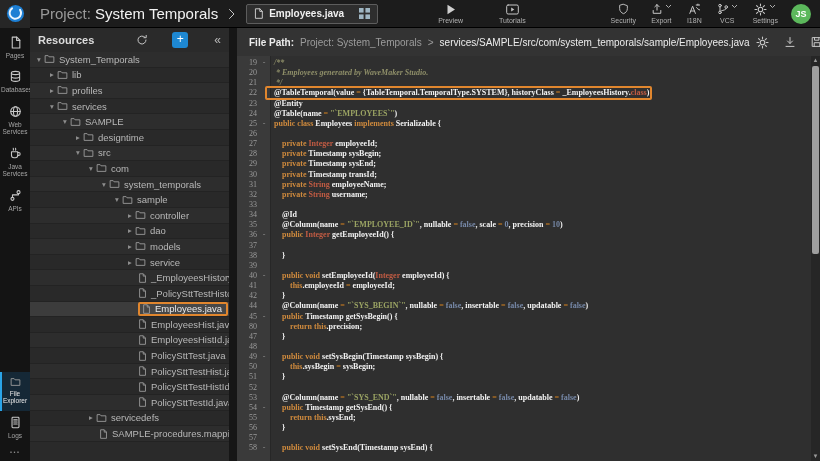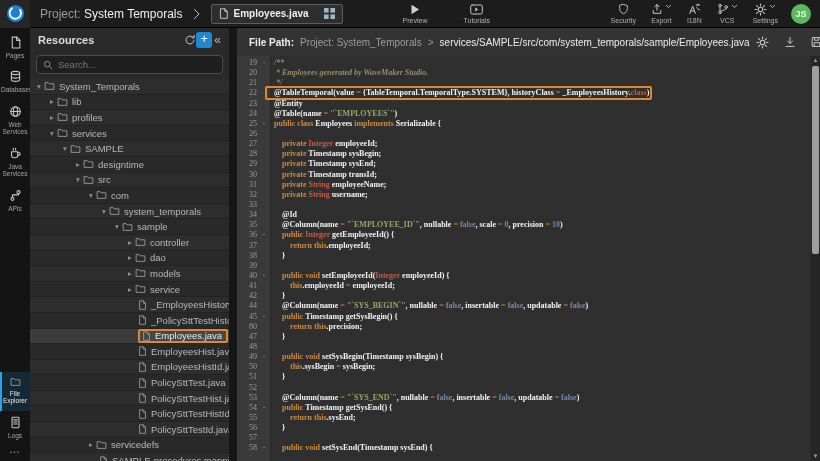--- a/index.html
+++ b/index.html
@@ -3,21 +3,21 @@
 <meta charset="utf-8">
 <style>
   * { margin:0; padding:0; box-sizing:border-box; }
   html,body { background:#000; }
   body { width:820px; height:461px; overflow:hidden; font-family:"Liberation Sans", sans-serif; }
   .app { width:820px; height:461px; display:flex; flex-direction:column; background:#161616; }
 
   
   .topbar { height:28px; background:#1c1c1c; display:flex; align-items:center; flex:none; border-bottom:1px solid #000; }
   .logo { width:30px; height:28px; background:#262626; display:flex; align-items:center; justify-content:center; cursor:pointer; }
-  .proj { margin-left:10px; font-size:12px; white-space:nowrap; }
+  .proj { margin-left:10px; font-size:15px; white-space:nowrap; }
   .plabel { color:#9a9a9a; }
   .pname { color:#f2f2f2; }
   .crumb { margin:0 10px; display:flex; }
   .tab { height:20px; display:flex; align-items:center; gap:5px; padding:0 7px; background:#2e2e2e; border:1px solid #5d5d5d; border-radius:2px; cursor:pointer; }
   .tab-label { font-size:10px; font-weight:bold; color:#f0f0f0; white-space:nowrap; }
   .tab-grid { margin-left:10px; display:flex; cursor:pointer; }
   .tb-action { display:flex; flex-direction:column; align-items:center; gap:2px; cursor:pointer; }
   .tb-action .ic { height:11px; display:flex; align-items:center; }
   .tb-label { font-size:7px; color:#b2b2b2; white-space:nowrap; }
   .preview { margin-left:60px; }
@@ -33,21 +33,21 @@
   .rail { width:30px; background:#141414; display:flex; flex-direction:column; align-items:stretch; flex:none; padding-top:3px; }
   .rail-item { padding:5px 0 6px; display:flex; flex-direction:column; align-items:center; gap:3px; cursor:pointer; }
   .rail-item .rlabel { font-size:6.5px; color:#a5a5a5; text-align:center; line-height:1.15; width:28px; }
   .rail-item.active { background:#152836; box-shadow:inset 2px 0 0 #2aa4e8; }
   .rail-item.active .rlabel { color:#e8e8e8; }
   .rail-spacer { flex:1; }
   .rail-more { height:16px; color:#8a8a8a; font-size:9px; font-weight:bold; letter-spacing:1px; text-align:center; cursor:pointer; }
 
   
   .panel { width:207px; background:#2a2a2a; flex:none; display:flex; flex-direction:column; border-right:8px solid #161616; }
-  .panel-head { height:24px; display:flex; align-items:center; gap:0; padding:0 6px 0 8px; flex:none; }
+  .panel-head { height:24px; display:flex; align-items:center; gap:24px; padding:0 6px 0 8px; flex:none; }
   .panel-title { flex:1; font-size:11px; font-weight:bold; color:#dcdcdc; }
   .ph-ic { display:flex; cursor:pointer; }
   .ph-add { width:16px; height:16px; background:var(--accent_blue,#1e88d2); color:#fff; border-radius:3px; font-size:12px; line-height:14px; text-align:center; cursor:pointer; }
   .ph-col { color:#b8b8b8; font-size:12px; cursor:pointer; padding:0 2px; }
   .search-wrap { margin:3px 6px 5px; height:19px; background:#1f1f1f; border:1px solid #4a4a4a; border-radius:4px; display:flex; align-items:center; gap:5px; padding:0 6px; flex:none; }
   .search-wrap input { flex:1; background:transparent; border:none; outline:none; color:#cccccc; font-size:9.5px; font-family:"Liberation Sans", sans-serif; }
   .search-wrap input::placeholder { color:#787878; }
   .tree { flex:1; overflow:hidden; }
   .tree-row { height:15.6px; display:flex; align-items:center; font-size:9.5px; color:#b8b8b8; border-bottom:1px solid #232323; background:#2d2d2d; cursor:pointer; white-space:nowrap; }
   .tree-row:nth-child(even) { background:#292929; }
@@ -302,29 +302,20 @@
         <span class="panel-title">Resources</span>
         <span class="ph-ic">
             <svg width="12" height="12" viewBox="0 0 12 12">
               <path d="M10 6a4 4 0 1 1-1.2-2.85" fill="none" stroke="#c7c7c7" stroke-width="1" stroke-linecap="round" stroke-linejoin="round"></path>
               <path d="M10.2 1.4v2.3H7.9" fill="none" stroke="#c7c7c7" stroke-width="1" stroke-linecap="round" stroke-linejoin="round"></path>
             </svg>
           </span>
         <span class="ph-add">+</span>
         <span class="ph-col">«</span>
       </div>
-      <div class="search-wrap">
-        <span>
-            <svg width="10" height="10" viewBox="0 0 11 11">
-              <circle cx="4.6" cy="4.6" r="3.1" fill="none" stroke="#8d8d8d" stroke-width="1.1"></circle>
-              <path d="M7 7l3 3" stroke="#8d8d8d" stroke-width="1.1"></path>
-            </svg>
-          </span>
-        <input placeholder="Search..." style="">
-      </div>
       <div class="tree" id="tree">
           <div class="tree-row" style="padding-left: 4px;">
             <span class="tr-arrow">▾</span>
             <span class="tr-ic">
               <svg width="11" height="10" viewBox="0 0 12 11">
                 <path d="M1.2 1.8h3.3l1 1.3h5.3v6.1H1.2z" fill="none" stroke="#9a9a9a" stroke-width="1"></path>
               </svg>
             </span>
             <span>System_Temporals</span>
           </div>
@@ -591,21 +582,21 @@
             <div class="cl"><span class="ln">27</span><span class="fold"></span><span class="toks"><span class="tk-p">    </span><span class="tk-k">private </span><span class="tk-t">Integer </span><span class="tk-p">employeeId;</span></span></div>
             <div class="cl"><span class="ln">28</span><span class="fold"></span><span class="toks"><span class="tk-p">    </span><span class="tk-k">private </span><span class="tk-p">Timestamp sysBegin;</span></span></div>
             <div class="cl"><span class="ln">29</span><span class="fold"></span><span class="toks"><span class="tk-p">    </span><span class="tk-k">private </span><span class="tk-p">Timestamp sysEnd;</span></span></div>
             <div class="cl"><span class="ln">30</span><span class="fold"></span><span class="toks"><span class="tk-p">    </span><span class="tk-k">private </span><span class="tk-p">Timestamp transId;</span></span></div>
             <div class="cl"><span class="ln">31</span><span class="fold"></span><span class="toks"><span class="tk-p">    </span><span class="tk-k">private </span><span class="tk-t">String </span><span class="tk-p">employeeName;</span></span></div>
             <div class="cl"><span class="ln">32</span><span class="fold"></span><span class="toks"><span class="tk-p">    </span><span class="tk-k">private </span><span class="tk-t">String </span><span class="tk-p">username;</span></span></div>
             <div class="cl"><span class="ln">33</span><span class="fold"></span><span class="toks"></span></div>
             <div class="cl"><span class="ln">34</span><span class="fold"></span><span class="toks"><span class="tk-p">    @Id</span></span></div>
             <div class="cl"><span class="ln">35</span><span class="fold"></span><span class="toks"><span class="tk-p">    @Column(name </span><span class="tk-o">=</span><span class="tk-p"> </span><span class="tk-s">"`EMPLOYEE_ID`"</span><span class="tk-p">, nullable </span><span class="tk-o">=</span><span class="tk-p"> </span><span class="tk-n">false</span><span class="tk-p">, scale </span><span class="tk-o">=</span><span class="tk-p"> </span><span class="tk-n">0</span><span class="tk-p">, precision </span><span class="tk-o">=</span><span class="tk-p"> </span><span class="tk-n">10</span><span class="tk-p">)</span></span></div>
             <div class="cl"><span class="ln">36</span><span class="fold">-</span><span class="toks"><span class="tk-p">    </span><span class="tk-k">public </span><span class="tk-t">Integer </span><span class="tk-p">getEmployeeId() {</span></span></div>
-            <div class="cl"><span class="ln">37</span><span class="fold"></span><span class="toks"><span class="tk-p">        </span><span class="tk-k">return this</span><span class="tk-p">.employeeId;</span></span></div>
+            <div class="cl"><span class="ln">37</span><span class="fold"></span></div>
             <div class="cl"><span class="ln">38</span><span class="fold"></span><span class="toks"><span class="tk-p">    }</span></span></div>
             <div class="cl"><span class="ln">39</span><span class="fold"></span><span class="toks"></span></div>
             <div class="cl"><span class="ln">40</span><span class="fold">-</span><span class="toks"><span class="tk-p">    </span><span class="tk-k">public void </span><span class="tk-p">setEmployeeId(</span><span class="tk-t">Integer</span><span class="tk-p"> employeeId) {</span></span></div>
             <div class="cl"><span class="ln">41</span><span class="fold"></span><span class="toks"><span class="tk-p">        </span><span class="tk-k">this</span><span class="tk-p">.employeeId </span><span class="tk-o">=</span><span class="tk-p"> employeeId;</span></span></div>
             <div class="cl"><span class="ln">42</span><span class="fold"></span><span class="toks"><span class="tk-p">    }</span></span></div>
             <div class="cl"><span class="ln">44</span><span class="fold"></span><span class="toks"><span class="tk-p">    @Column(name </span><span class="tk-o">=</span><span class="tk-p"> </span><span class="tk-s">"`SYS_BEGIN`"</span><span class="tk-p">, nullable </span><span class="tk-o">=</span><span class="tk-p"> </span><span class="tk-n">false</span><span class="tk-p">, insertable </span><span class="tk-o">=</span><span class="tk-p"> </span><span class="tk-n">false</span><span class="tk-p">, updatable </span><span class="tk-o">=</span><span class="tk-p"> </span><span class="tk-n">false</span><span class="tk-p">)</span></span></div>
             <div class="cl"><span class="ln">45</span><span class="fold">-</span><span class="toks"><span class="tk-p">    </span><span class="tk-k">public </span><span class="tk-p">Timestamp getSysBegin() {</span></span></div>
             <div class="cl"><span class="ln">80</span><span class="fold"></span><span class="toks"><span class="tk-p">        </span><span class="tk-k">return this</span><span class="tk-p">.precision;</span></span></div>
             <div class="cl"><span class="ln">47</span><span class="fold"></span><span class="toks"><span class="tk-p">    }</span></span></div>
             <div class="cl"><span class="ln">48</span><span class="fold"></span><span class="toks"></span></div>

